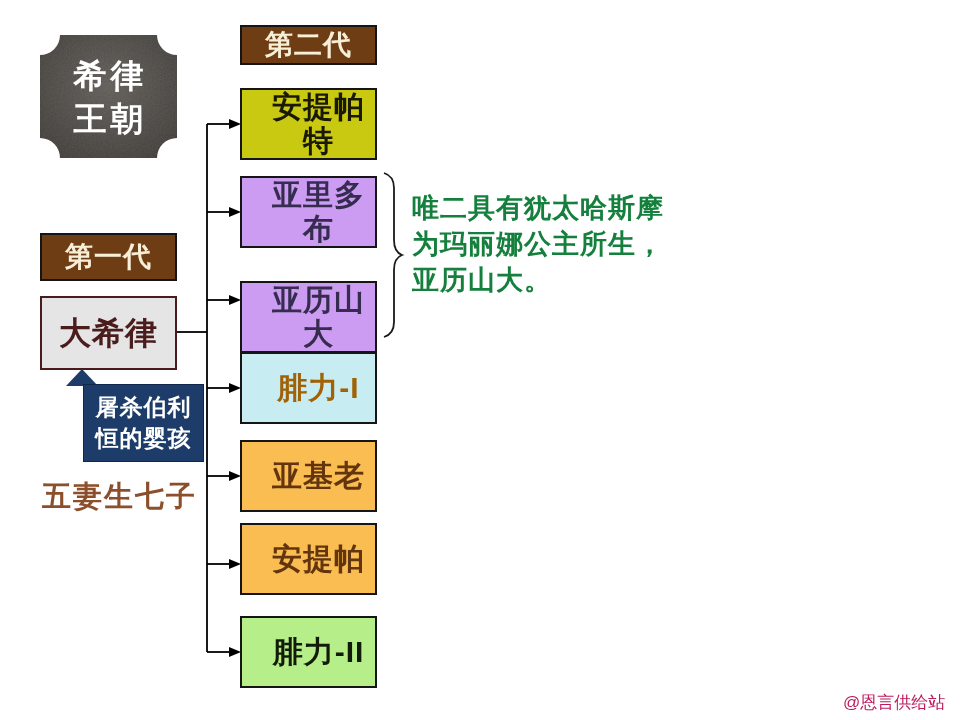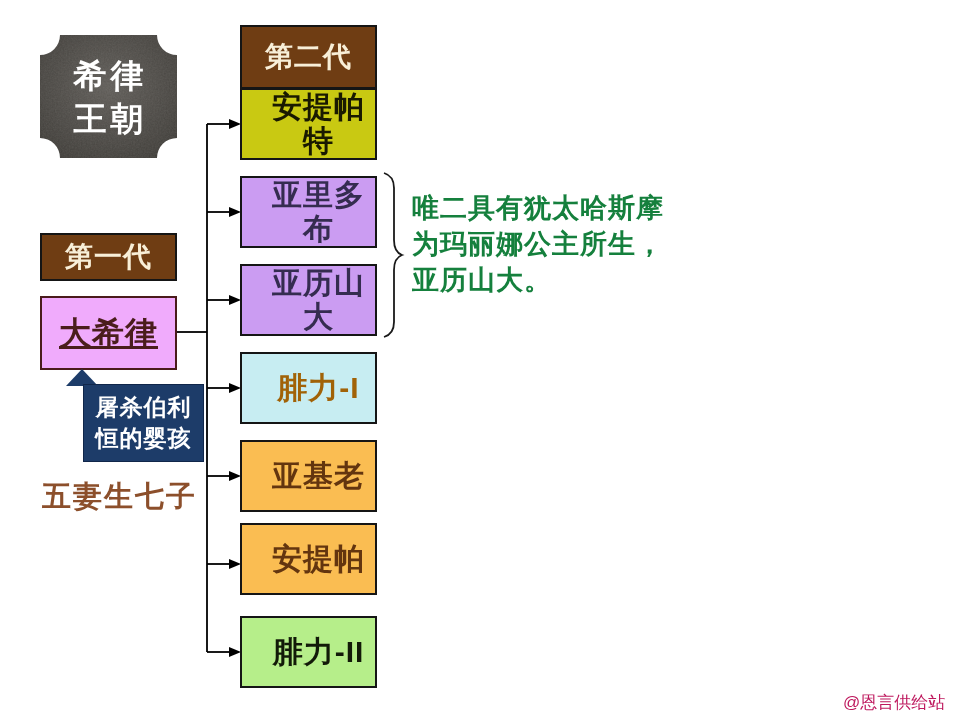--- a/index.html
+++ b/index.html
@@ -9,21 +9,21 @@
   }
   .abs{position:absolute;box-sizing:border-box;}
   svg{display:block;}
   
   .dbox{
     position:absolute;box-sizing:border-box;
     display:flex;align-items:center;justify-content:center;
     border:2px solid #151515;font-weight:bold;letter-spacing:1px;
     text-align:center;line-height:1.15;
   }
-  .hdr{left:240px;width:137px;height:64px;font-size:28px;}
+  .hdr{left:240px;width:137px;height:40px;font-size:28px;}
   .hdr1{left:40px;width:137px;height:48px;font-size:28px;}
   .child{left:240px;width:137px;height:72px;font-size:30px;padding-left:20px;}
   .patriarch{left:40px;top:296px;width:137px;height:74px;font-size:32px;border-color:#4a1b1b;}
   
   .badge-wrap{left:40px;top:35px;width:137px;height:123px;}
   .badge-text{
     position:absolute;left:0;top:0;width:137px;height:123px;
     display:flex;flex-direction:column;align-items:center;justify-content:center;
     font-size:33px;line-height:43px;font-weight:bold;letter-spacing:4px;
     text-indent:4px;
@@ -98,28 +98,28 @@
     <div class="badge-text" style="color: rgb(255, 255, 255);">
       <span>希律</span>
       <span>王朝</span>
     </div>
   </div>
 
   <div class="dbox hdr" style="top: 25px; background-color: rgb(111, 61, 19); color: rgb(248, 239, 216);">第二代</div>
 
   <div class="dbox child" style="top: 88px; background-color: rgb(201, 201, 18); color: rgb(25, 25, 0);">安提帕特</div>
   <div class="dbox child" style="top: 176px; background-color: rgb(203, 156, 242); color: rgb(53, 44, 80);">亚里多布</div>
-  <div class="dbox child" style="top: 264px; background-color: rgb(203, 156, 242); color: rgb(53, 44, 80);">亚历山大</div>
+  <div class="dbox child" style="top: 281px; background-color: rgb(203, 156, 242); color: rgb(53, 44, 80);">亚历山大</div>
   <div class="dbox child" style="top: 352px; background-color: rgb(199, 237, 242); color: #a16207;">腓力-I</div>
   <div class="dbox child" style="top: 440px; background-color: rgb(250, 189, 82); color: rgb(99, 53, 15);">亚基老</div>
   <div class="dbox child" style="top: 523px; background-color: rgb(250, 189, 82); color: rgb(99, 53, 15);">安提帕</div>
   <div class="dbox child" style="top: 616px; background-color: rgb(182, 238, 138); color: rgb(18, 26, 8);">腓力-II</div>
 
   <div class="dbox hdr1" style="top: 233px; background-color: rgb(111, 61, 19); color: rgb(248, 239, 216);">第一代</div>
-  <div class="dbox patriarch" style="background-color: #f0abfc; color: rgb(74, 29, 28); text-decoration: underline;">大希律</div>
+  <div class="dbox patriarch" style="background-color: #e5e5e5; color: rgb(74, 29, 28);">大希律</div>
 
   <div class="callout-tail" style="background-color: rgb(29, 60, 105);"></div>
   <div class="callout-box" style="background-color: rgb(29, 60, 105); color: rgb(255, 255, 255);">
     <span>屠杀伯利</span>
     <span>恒的婴孩</span>
   </div>
 
   <div class="note-label" style="color: rgb(140, 79, 43);">五妻生七子</div>
 
   <div class="annotation" style="color: #15803d;">

